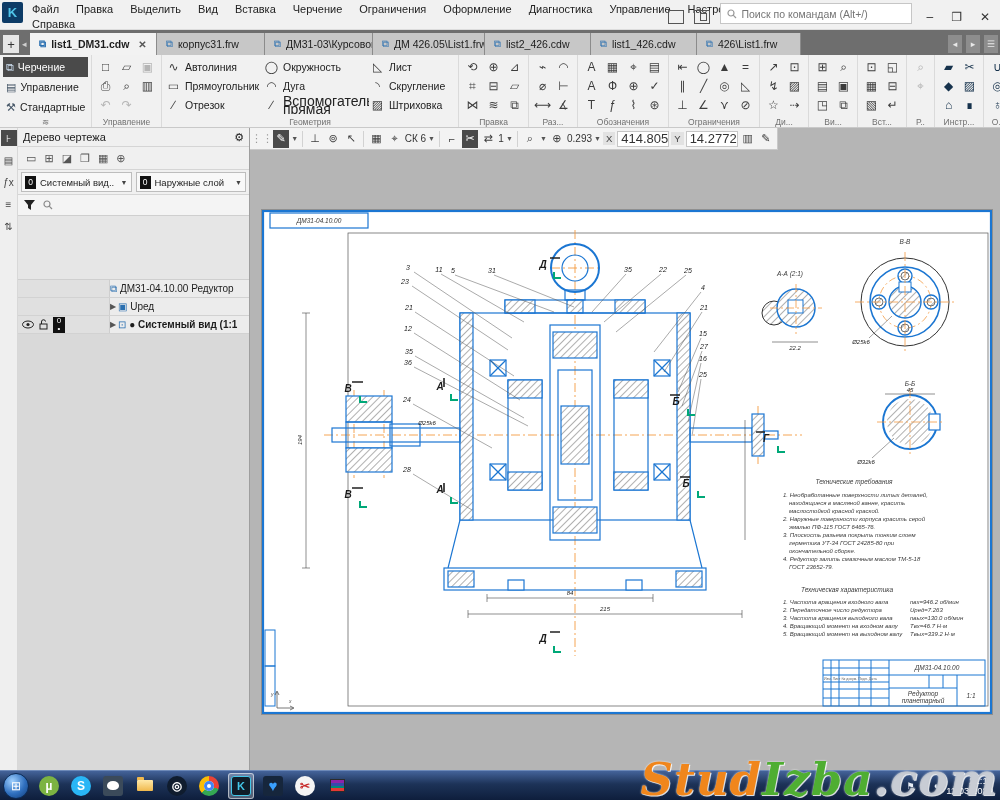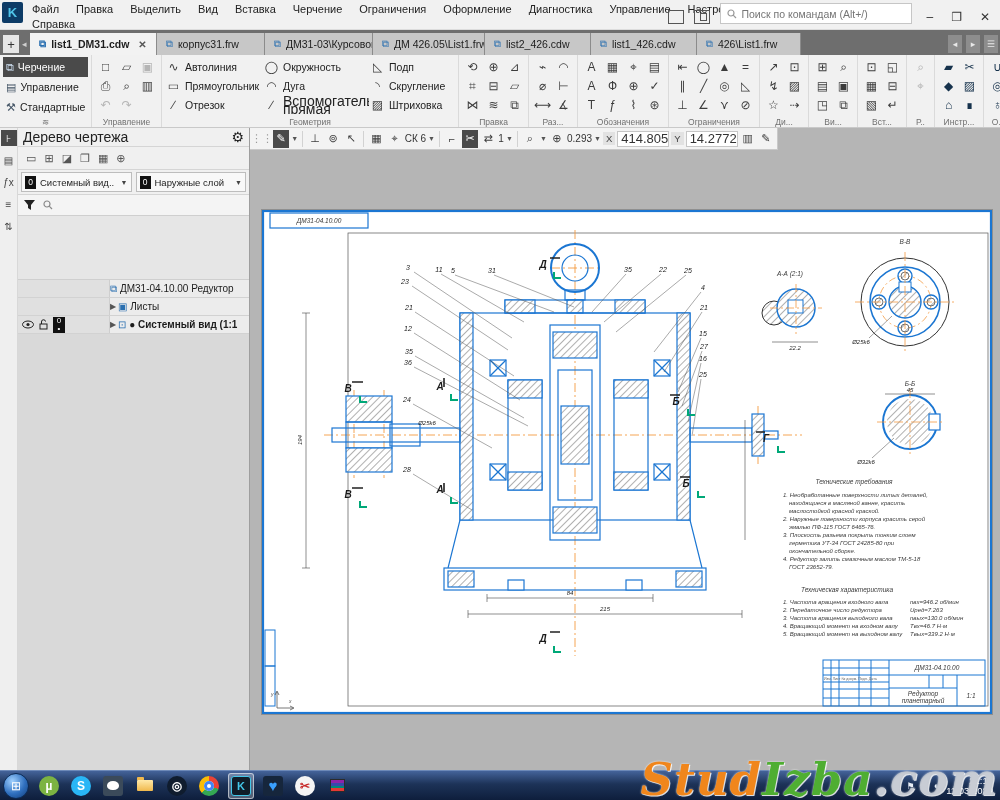--- a/index.html
+++ b/index.html
@@ -52,21 +52,21 @@
   .qsep{width:1px;height:16px;background:#d2d2d2;margin:0 2px}
   .qtxt{font-size:10px;color:#333;white-space:nowrap}
   .qdd{font-size:7px;color:#555}
   .qfield{width:52px;height:16px;background:#fff;border:1px solid #c6c6c6;font-size:13px;display:flex;align-items:center;padding:0 3px;color:#333}
   .qlab{background:#e2e2e2;padding:1px 3px;font-size:9.5px;color:#444}
   
   .lstrip{position:absolute;left:0;top:128px;bottom:30px;width:18px;background:#efefef;border-right:1px solid #d8d8d8;z-index:14;display:flex;flex-direction:column;align-items:center;padding-top:2px;gap:6px}
   .lstrip i{font-style:normal;font-size:10px;color:#444;width:16px;height:16px;display:flex;align-items:center;justify-content:center}
   .lstrip i.active{background:#4a4a4a;color:#fff}
   .panel{position:absolute;left:18px;top:128px;bottom:30px;width:232px;background:#d9d9d9;border-right:1px solid #9e9e9e;z-index:14}
-  .phead{height:19px;background:#f0f0f0;display:flex;align-items:center;padding:0 5px;border-bottom:1px solid #d5d5d5;font-size:14px;color:#222}
+  .phead{height:19px;background:#f0f0f0;display:flex;align-items:center;padding:0 5px;border-bottom:1px solid #d5d5d5;font-size:11px;color:#222}
   .phead .sp{flex:1}
   .ptools{height:23px;background:#f0f0f0;display:flex;align-items:center;gap:8px;padding:0 8px;border-bottom:1px solid #d5d5d5}
   .ptools i{font-style:normal;font-size:11px;color:#555}
   .pdrops{height:25px;background:#f0f0f0;display:flex;gap:4px;padding:2px 3px;border-bottom:1px solid #d5d5d5}
   .dd{flex:1;display:flex;align-items:center;gap:4px;background:#f8f8f8;border:1px solid #bdbdbd;padding:0 3px;font-size:9.5px;overflow:hidden;white-space:nowrap}
   .badge0{background:#111;color:#fff;font-size:8.5px;width:11px;height:13px;display:flex;align-items:center;justify-content:center;flex:none}
   .dd .arr{margin-left:auto;font-size:7px;color:#444}
   .pfilter{height:21px;background:#f4f4f4;display:flex;align-items:center;gap:8px;padding:0 6px;border-bottom:1px solid #cfcfcf}
   .trow{height:18px;background:#ececec;border-bottom:1px solid #d2d2d2;display:flex;align-items:center;font-size:10px;color:#1c1c1c;white-space:nowrap;overflow:hidden}
   .trow .cells{width:92px;flex:none;height:100%;background:#e0e0e0;border-right:1px solid #cecece;display:flex;align-items:center;gap:5px;padding:0 4px}
@@ -229,21 +229,21 @@
       <div class="gbtn">
           <i class="tbi">◠</i>
           <span>Дуга</span>
         </div>
       <div class="gbtn">
           <i class="tbi">∕</i>
           <span class="two">Вспомогатель... прямая</span>
         </div>
       <div class="gbtn">
           <i class="tbi">◺</i>
-          <span>Подп</span>
+          <span>Лист</span>
         </div>
       <div class="gbtn">
           <i class="tbi">◝</i>
           <span>Скругление</span>
         </div>
       <div class="gbtn">
           <i class="tbi">▨</i>
           <span>Штриховка</span>
         </div>
     </div>
@@ -415,21 +415,21 @@
   <div style="height:64px;background:#e6e6e6;border-bottom:1px solid #cfcfcf"></div>
   <div class="trow">
     <div class="cells"></div>
     <span class="ticon">⧉</span>&nbsp;
     <label>ДМ31-04.10.00 Редуктор</label>
   </div>
   <div class="trow">
     <div class="cells"></div>
     <span class="arr">▶</span>
     <span class="ticon">▣</span>&nbsp;
-    <label>Листы</label>
+    <label>Uред</label>
   </div>
   <div class="trow b">
     <div class="cells">
       <svg width="12" height="9" viewBox="0 0 12 9">
           <ellipse cx="6" cy="4.5" rx="5.5" ry="3.5" fill="none" stroke="#222" stroke-width="1"></ellipse>
           <circle cx="6" cy="4.5" r="1.6" fill="#222"></circle>
         </svg>
       <svg width="9" height="11" viewBox="0 0 9 11">
           <rect x="1" y="5" width="7" height="5" fill="none" stroke="#222" stroke-width="1"></rect>
           <path d="M2.5,5 v-2 a2,2 0 0 1 4,-0.5" fill="none" stroke="#222" stroke-width="1"></path>

